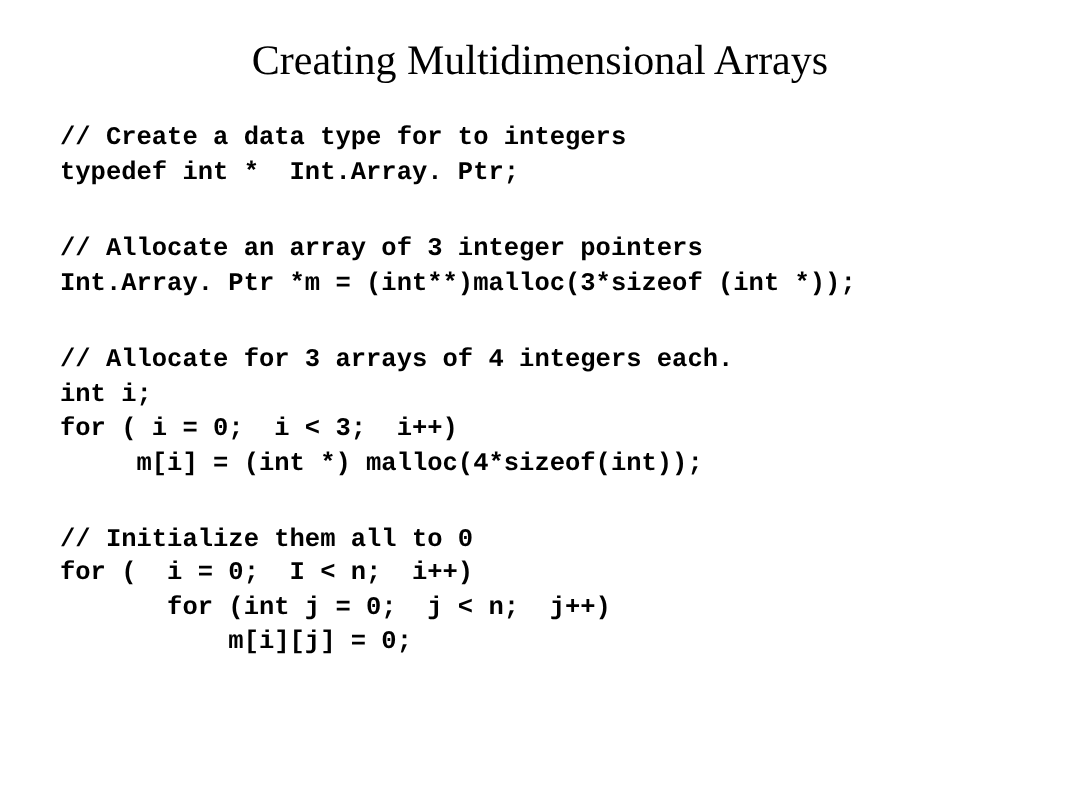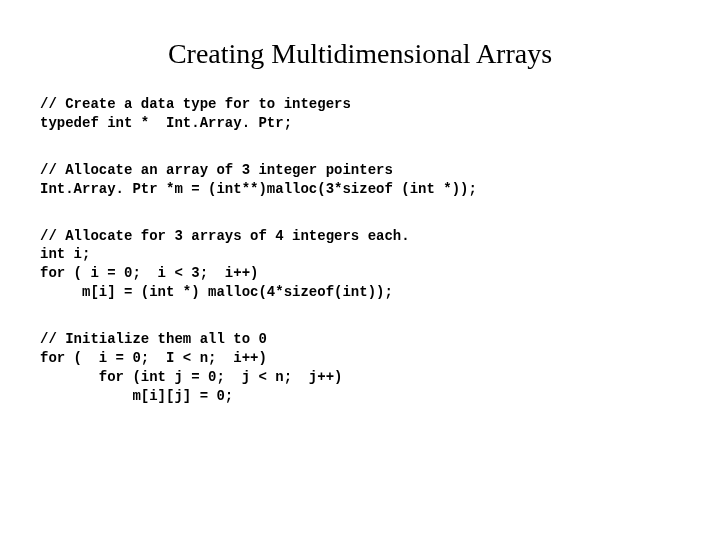--- a/index.html
+++ b/index.html
@@ -12,25 +12,25 @@
       height: 540px;
       background: #ffffff;
       font-family: "Times New Roman", Times, serif;
       padding: 20px 40px;
     }
     .title {
       font-size: 28px;
       font-weight: normal;
       text-align: center;
       margin-bottom: 25px;
-      margin-top: 18px;
+      margin-top: 5px;
     }
     .code-block {
       font-family: "Courier New", Courier, monospace;
-      font-size: 14px;
+      font-size: 17px;
       font-weight: bold;
       white-space: pre;
       line-height: 1.35;
       margin-bottom: 28px;
     }
     .code-block:last-child {
       margin-bottom: 0;
     }
   </style>
 </head>

